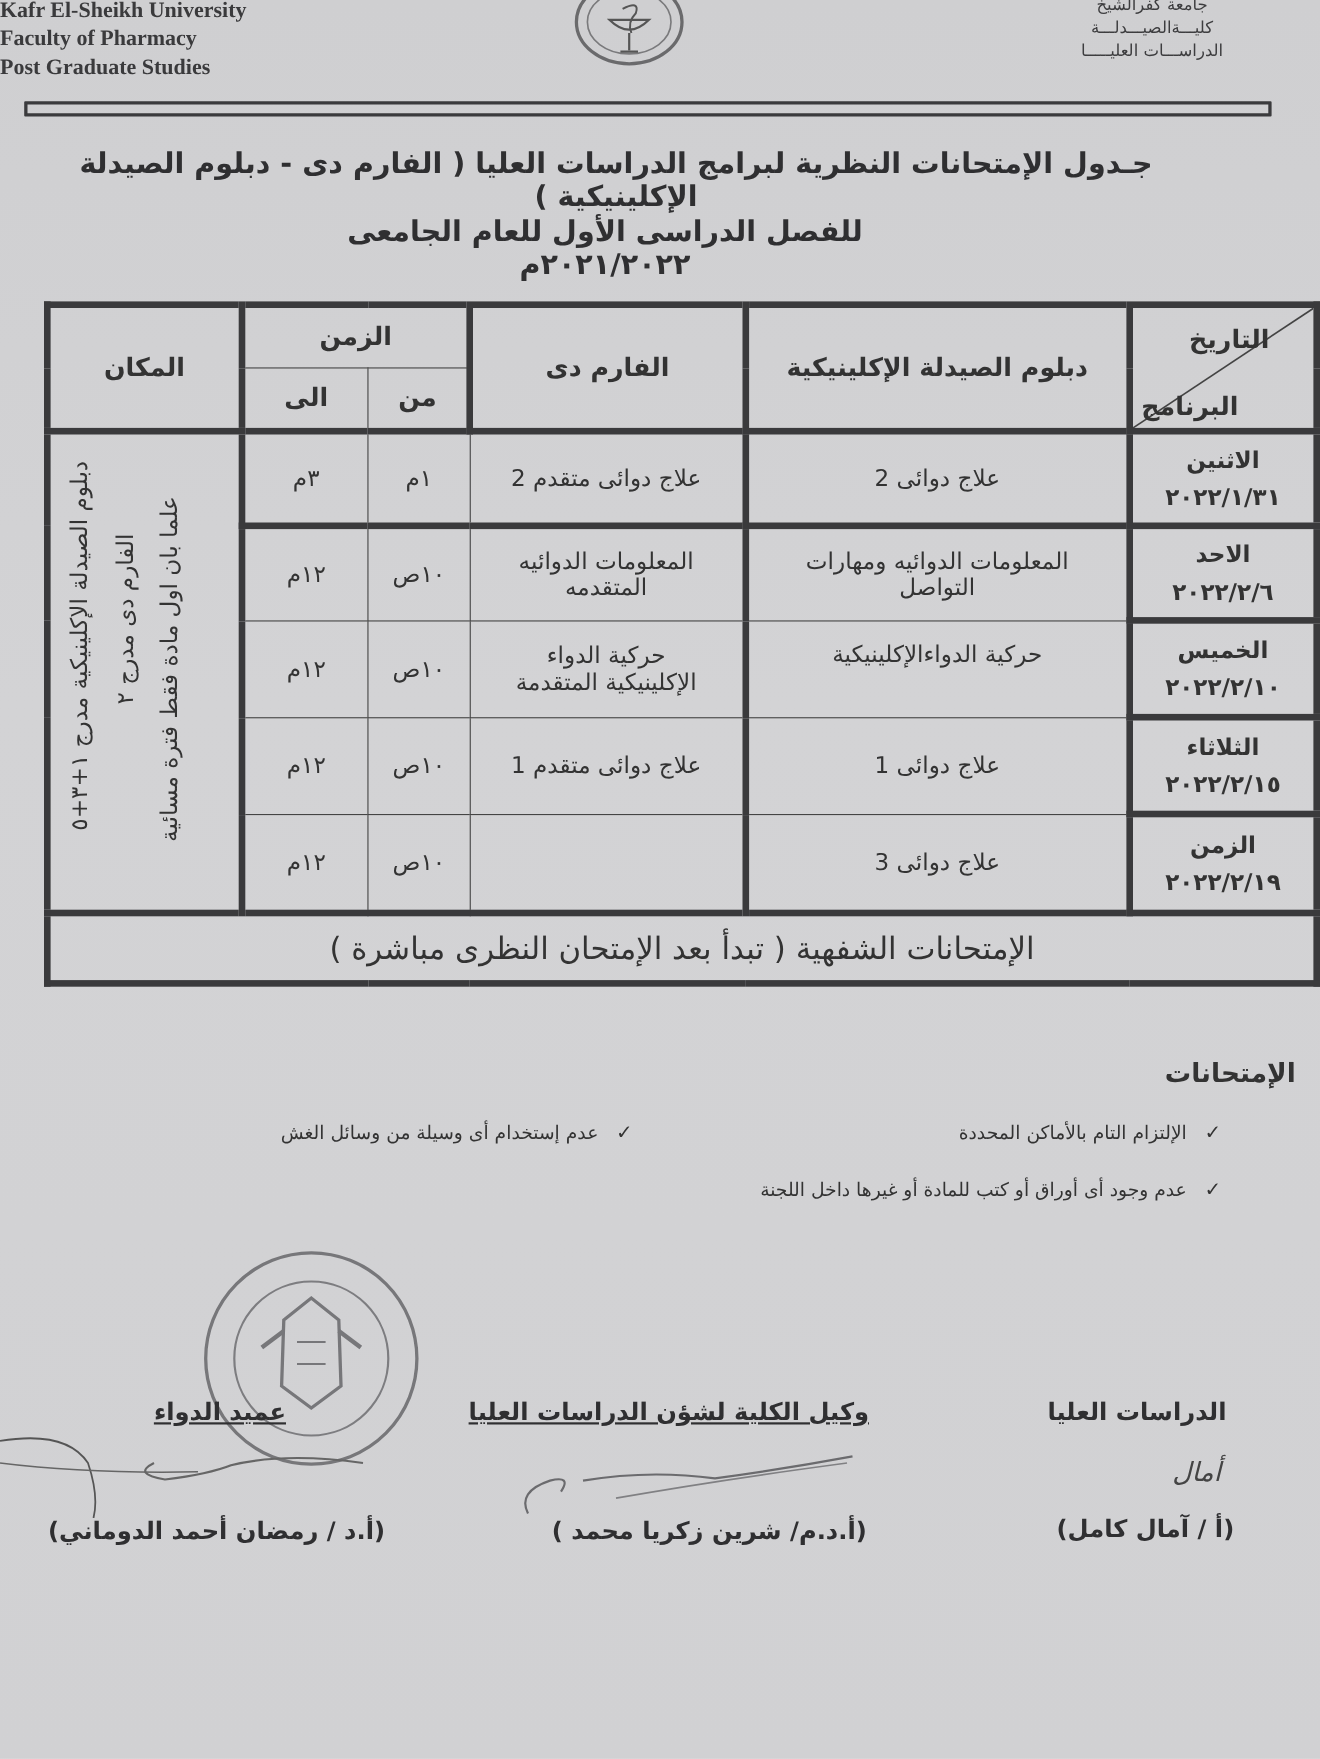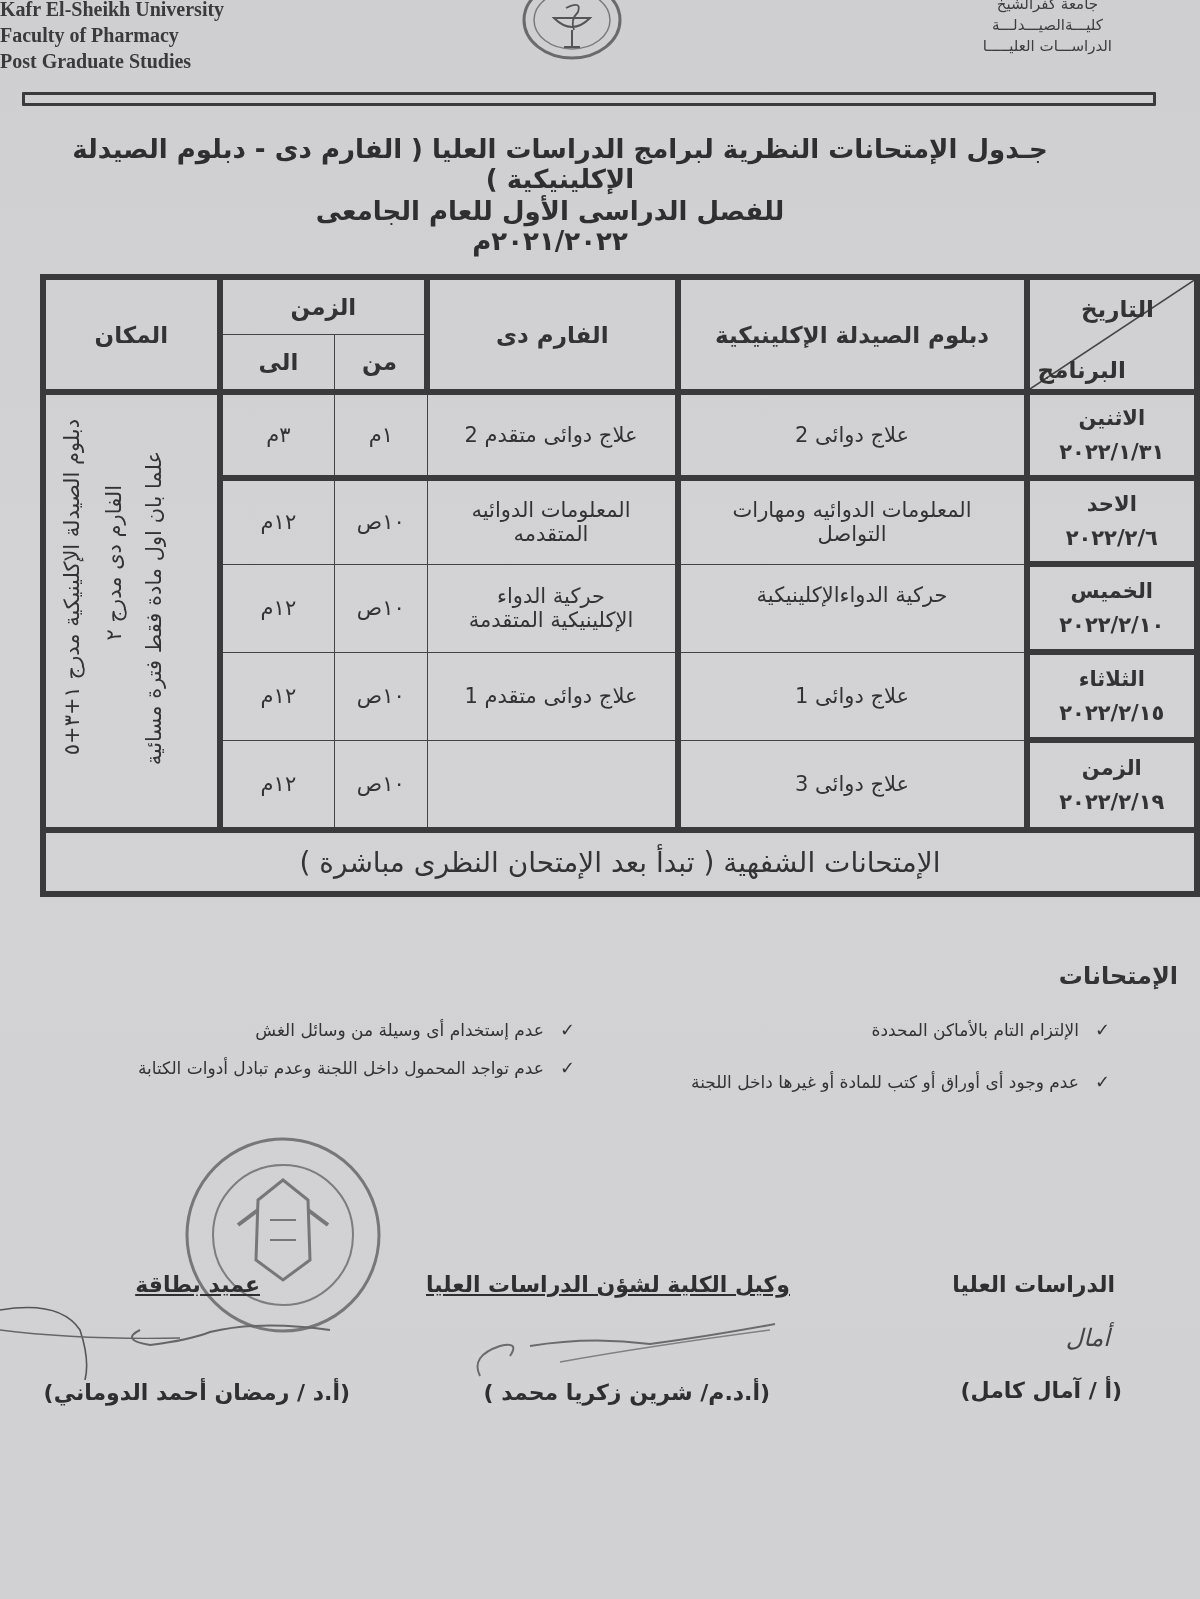--- a/index.html
+++ b/index.html
@@ -163,21 +163,20 @@
 
 <div class="abs instr-title">الإمتحانات</div>
 
 <div class="abs instr" style="right:90px; top:1018px; width:430px;">
   <div style="margin-bottom:20px;"><span class="chk">✓</span><span>الإلتزام التام بالأماكن المحددة</span></div>
   <div style="line-height:40px;"><span class="chk">✓</span><span>عدم وجود أى أوراق أو كتب للمادة أو غيرها داخل اللجنة</span></div>
 </div>
 
 <div class="abs instr" style="right:625px; top:1018px; width:500px;">
   <div style="margin-bottom:14px;"><span class="chk">✓</span><span>عدم إستخدام أى وسيلة من وسائل الغش</span></div>
-  <div style="margin-bottom:14px;"><span class="chk">✓</span><span>عدم تواجد المحمول داخل اللجنة وعدم تبادل أدوات الكتابة</span></div>
 </div>
 
 <div class="abs stamp">
   <svg viewBox="0 0 210 210" width="210" height="210">
     <circle cx="105" cy="105" r="96" fill="none" stroke="#77777a" stroke-width="3"></circle>
     <circle cx="105" cy="105" r="70" fill="none" stroke="#7d7d80" stroke-width="2"></circle>
     <path d="M80 70 L105 50 L130 70 L132 130 L105 150 L78 130 Z" fill="none" stroke="#77777a" stroke-width="3"></path>
     <path d="M60 95 L80 80 M150 95 L130 80" stroke="#77777a" stroke-width="4"></path>
     <line x1="92" y1="90" x2="118" y2="90" stroke="#77777a" stroke-width="2"></line>
     <line x1="92" y1="110" x2="118" y2="110" stroke="#77777a" stroke-width="2"></line>
@@ -188,23 +187,23 @@
 <div class="abs" style="right:90px; top:1324px; font-size:24px; font-style:italic; color:#444; direction:rtl;">أمال</div>
 <div class="abs sig-name" style="right:78px; top:1378px;">(أ / آمال كامل)</div>
 
 <div class="abs sig-title" style="right:410px; top:1272px; text-decoration:underline;">وكيل الكلية لشؤن الدراسات العليا</div>
 <div class="abs" style="left:470px; top:1316px; width:330px; height:70px;">
   <svg viewBox="0 0 330 70" width="330" height="70">
     <path d="M10 60 Q0 40 30 30 Q50 25 40 40 M60 30 Q120 20 180 28 Q240 20 305 8" fill="none" stroke="#6b6b6e" stroke-width="2"></path>
     <path d="M90 46 Q180 30 300 14" fill="none" stroke="#808083" stroke-width="1.6"></path>
   </svg>
 </div>
-<div class="abs sig-name" style="right:430px; top:1380px;margin-left:45px;">(أ.د.م/ شرين زكريا محمد )</div>
-
-<div class="abs sig-title" style="right:940px; top:1272px; text-decoration:underline;">عميد بطاقة</div>
+<div class="abs sig-name" style="right:412px; top:1380px;margin-left:45px;">(أ.د.م/ شرين زكريا محمد )</div>
+
+<div class="abs sig-title" style="right:940px; top:1272px; text-decoration:underline;">عميد الدواء</div>
 <div class="abs" style="left:0px; top:1290px; width:380px; height:90px;">
   <svg viewBox="0 0 380 90" width="380" height="90">
     <path d="M0 20 Q60 10 80 40 Q90 70 85 90" fill="none" stroke="#555" stroke-width="1.6"></path>
     <path d="M0 40 Q80 50 180 48" fill="none" stroke="#666" stroke-width="1.4"></path>
     <path d="M140 40 Q120 50 150 55 Q190 50 210 42 Q260 30 330 40" fill="none" stroke="#666" stroke-width="2"></path>
   </svg>
 </div>
 <div class="abs sig-name" style="right:850px; top:1380px;">(أ.د / رمضان أحمد الدوماني)</div>
 
 </body></html>

